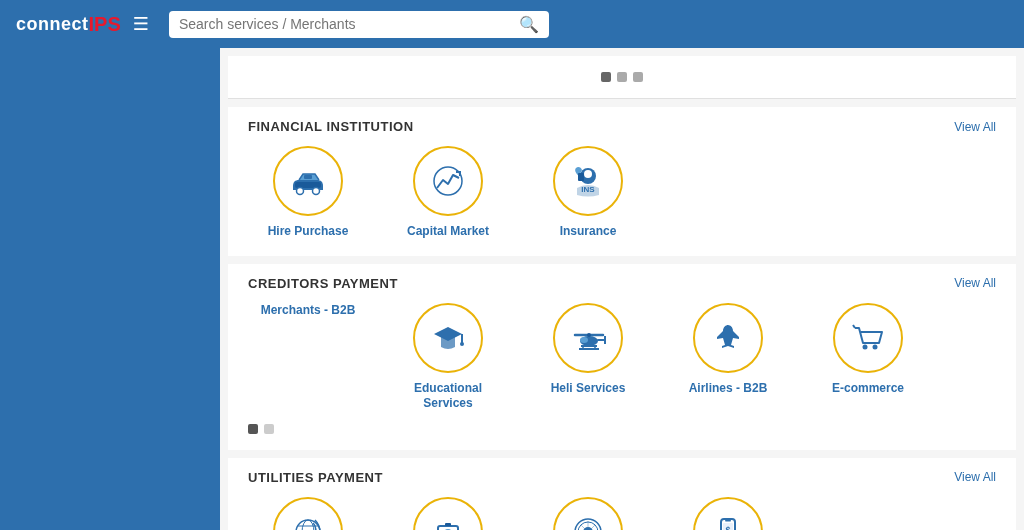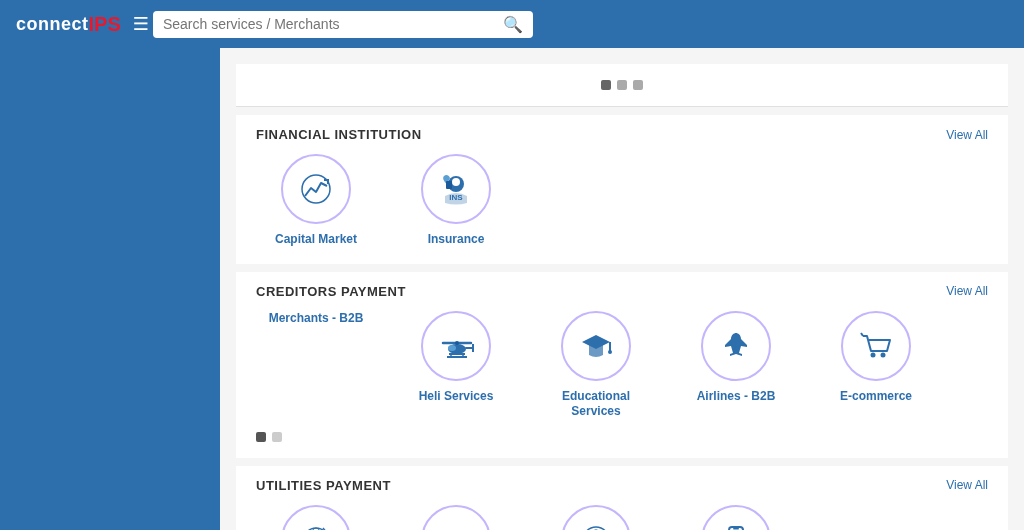--- a/index.html
+++ b/index.html
@@ -25,21 +25,21 @@
       font-size: 20px;
       font-weight: bold;
     }
     .hamburger {
       color: white;
       font-size: 18px;
       margin-left: 12px;
       cursor: pointer;
     }
     .search-bar {
-      margin-left: 4px;
+      margin-left: 20px;
       display: flex;
       align-items: center;
       background: white;
       border-radius: 4px;
       padding: 4px 10px;
       width: 380px;
     }
     .search-bar input {
       border: none;
       outline: none;
@@ -66,21 +66,21 @@
       background: #2d6fad;
       width: 220px;
       flex-shrink: 0;
     }
 
     
     .content {
       background: #f5f5f5;
       flex: 1;
       overflow-y: auto;
-      padding: 16px;
+      padding: 8px;
     }
 
     
     .slider-dots-section {
       background: white;
       padding: 16px 0;
       display: flex;
       justify-content: center;
       align-items: center;
       gap: 6px;
@@ -132,21 +132,21 @@
       display: flex;
       flex-direction: column;
       align-items: center;
       width: 120px;
       cursor: pointer;
     }
     .service-icon-circle {
       width: 70px;
       height: 70px;
       border-radius: 50%;
-      border: 2px solid #c4b5fd;
+      border: 2px solid #eab308;
       display: flex;
       align-items: center;
       justify-content: center;
       background: white;
       margin-bottom: 8px;
     }
     .service-icon-circle svg {
       width: 42px;
       height: 42px;
     }
@@ -208,20 +208,33 @@
       <div class="dot"></div>
     </div>
 
     <div class="section">
       <div class="section-header">
         <span class="section-title">FINANCIAL INSTITUTION</span>
         <a class="view-all">View All</a>
       </div>
       <div class="service-grid">
 
+        <div class="service-item">
+          <div class="service-icon-circle">
+            <svg viewBox="0 0 42 42" fill="none" xmlns="http://www.w3.org/2000/svg">
+              <path d="M6 26 C6 22 8 20 12 20 L30 20 C34 20 36 22 36 26 L36 30 L6 30 Z" fill="#2d6fad"></path>
+              <rect x="8" y="22" width="26" height="6" rx="2" fill="#1a5a9a"></rect>
+              <circle cx="13" cy="31" r="3.5" fill="white" stroke="#2d6fad" stroke-width="1.5"></circle>
+              <circle cx="29" cy="31" r="3.5" fill="white" stroke="#2d6fad" stroke-width="1.5"></circle>
+              <path d="M12 20 L16 14 L28 14 L32 20" stroke="#2d6fad" stroke-width="1.5" fill="#5a9fd4"></path>
+              <rect x="17" y="15" width="8" height="4" rx="1" fill="#2d6fad"></rect>
+            </svg>
+          </div>
+          <span class="service-label">Hire Purchase</span>
+        </div>
 
         <div class="service-item">
           <div class="service-icon-circle">
             <svg viewBox="0 0 42 42" fill="none" xmlns="http://www.w3.org/2000/svg">
               <circle cx="21" cy="21" r="14" stroke="#2d6fad" stroke-width="1.5" fill="none"></circle>
               <polyline points="10,28 16,20 21,24 26,15 32,18" stroke="#2d6fad" stroke-width="2" fill="none" stroke-linejoin="round"></polyline>
               <polyline points="29,12 33,12 33,16" stroke="#2d6fad" stroke-width="2" fill="none"></polyline>
             </svg>
           </div>
           <span class="service-label">Capital Market</span>
@@ -253,52 +266,52 @@
       <div class="service-grid">
 
         <div class="service-item">
           <span class="service-label">Merchants - B2B</span>
         </div>
 
         <div class="service-item">
           <div class="service-icon-circle">
             <svg viewBox="0 0 42 42" fill="none" xmlns="http://www.w3.org/2000/svg">
 
+              <polygon points="21,10 35,17 21,24 7,17" fill="#2d6fad"></polygon>
+              <path d="M14 20 L14 30 Q21 34 28 30 L28 20" fill="#2d6fad" opacity="0.7"></path>
+              <line x1="35" y1="17" x2="35" y2="26" stroke="#2d6fad" stroke-width="2"></line>
+              <circle cx="35" cy="27" r="2" fill="#2d6fad"></circle>
+            </svg>
+          </div>
+          <span class="service-label">Educational Services</span>
+        </div>
+
+        <div class="service-item">
+          <div class="service-icon-circle">
+            <svg viewBox="0 0 42 42" fill="none" xmlns="http://www.w3.org/2000/svg">
+
               <ellipse cx="22" cy="24" rx="9" ry="5" fill="#2d6fad"></ellipse>
 
               <rect x="30" y="22" width="8" height="2" rx="1" fill="#2d6fad"></rect>
 
               <line x1="38" y1="19" x2="38" y2="27" stroke="#2d6fad" stroke-width="2"></line>
 
               <line x1="8" y1="18" x2="36" y2="18" stroke="#2d6fad" stroke-width="2.5" stroke-linecap="round"></line>
 
               <circle cx="22" cy="18" r="2" fill="#1a5a9a"></circle>
 
               <ellipse cx="17" cy="23" rx="4" ry="3" fill="#5a9fd4"></ellipse>
 
               <line x1="14" y1="29" x2="30" y2="29" stroke="#2d6fad" stroke-width="2"></line>
               <line x1="16" y1="29" x2="16" y2="32" stroke="#2d6fad" stroke-width="1.5"></line>
               <line x1="28" y1="29" x2="28" y2="32" stroke="#2d6fad" stroke-width="1.5"></line>
               <line x1="12" y1="32" x2="32" y2="32" stroke="#2d6fad" stroke-width="2"></line>
             </svg>
           </div>
           <span class="service-label">Heli Services</span>
-        </div>
-
-        <div class="service-item">
-          <div class="service-icon-circle">
-            <svg viewBox="0 0 42 42" fill="none" xmlns="http://www.w3.org/2000/svg">
-
-              <polygon points="21,10 35,17 21,24 7,17" fill="#2d6fad"></polygon>
-              <path d="M14 20 L14 30 Q21 34 28 30 L28 20" fill="#2d6fad" opacity="0.7"></path>
-              <line x1="35" y1="17" x2="35" y2="26" stroke="#2d6fad" stroke-width="2"></line>
-              <circle cx="35" cy="27" r="2" fill="#2d6fad"></circle>
-            </svg>
-          </div>
-          <span class="service-label">Educational Services</span>
         </div>
 
         <div class="service-item">
           <div class="service-icon-circle">
             <svg viewBox="0 0 42 42" fill="none" xmlns="http://www.w3.org/2000/svg">
 
               <path d="M21 8 C23 8 26 10 26 14 L32 20 L32 22 L26 21 L24 28 L27 29 L27 31 L21 29 L15 31 L15 29 L18 28 L16 21 L10 22 L10 20 L16 14 C16 10 19 8 21 8Z" fill="#2d6fad"></path>
             </svg>
           </div>
           <span class="service-label">Airlines - B2B</span>

